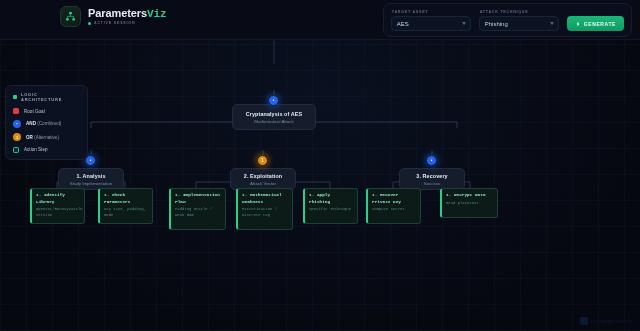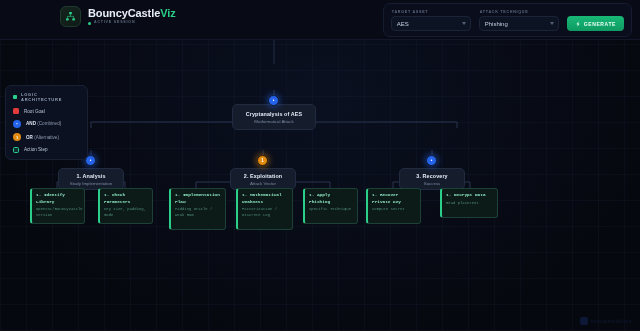--- a/index.html
+++ b/index.html
@@ -31,21 +31,21 @@
     width: 21px; height: 21px; border-radius: 6px;
     background: linear-gradient(145deg,#16251f,#0e1a16);
     border: 1px solid #1d3a2d;
     display: flex; align-items: center; justify-content: center;
   }
   .brand-txt { line-height: 1; }
   .brand-name {
     font-size: 11px; font-weight: bold; color: #e7edf7;
     letter-spacing: -0.1px;
   }
-  .brand-name .accent { color: #2bcf8a; }
+  .brand-name .accent { color: #2bcf8a; font-family: Liberation Mono, monospace; }
   .brand-sub {
     display: flex; align-items: center; gap: 3px;
     margin-top: 2px;
   }
   .live-dot {
     width: 3px; height: 3px; border-radius: 50%;
     background: #2bcf8a;
   }
   .brand-sub-txt {
     font-size: 3.6px; letter-spacing: 0.8px;
@@ -239,21 +239,21 @@
     <div class="brand">
       <div class="brand-logo">
         <svg width="11" height="11" viewBox="0 0 16 16" fill="none">
           <rect x="6" y="1.5" width="4" height="3.2" rx="0.8" fill="#2bcf8a"></rect>
           <rect x="1.5" y="10.5" width="4" height="3.2" rx="0.8" fill="#2bcf8a"></rect>
           <rect x="10.5" y="10.5" width="4" height="3.2" rx="0.8" fill="#2bcf8a"></rect>
           <path d="M8 4.7v3.1M3.5 10.5V7.8h9v2.7" stroke="#2bcf8a" stroke-width="0.9"></path>
         </svg>
       </div>
       <div class="brand-txt">
-        <div class="brand-name"><span>BouncyCastle</span><span class="accent">Viz</span></div>
+        <div class="brand-name"><span>Parameters</span><span class="accent">Viz</span></div>
         <div class="brand-sub">
           <span class="live-dot"></span>
           <span class="brand-sub-txt">ACTIVE SESSION</span>
         </div>
       </div>
     </div>
 
     <div id="controls">
       <div class="field">
         <div class="field-label">TARGET ASSET</div>

